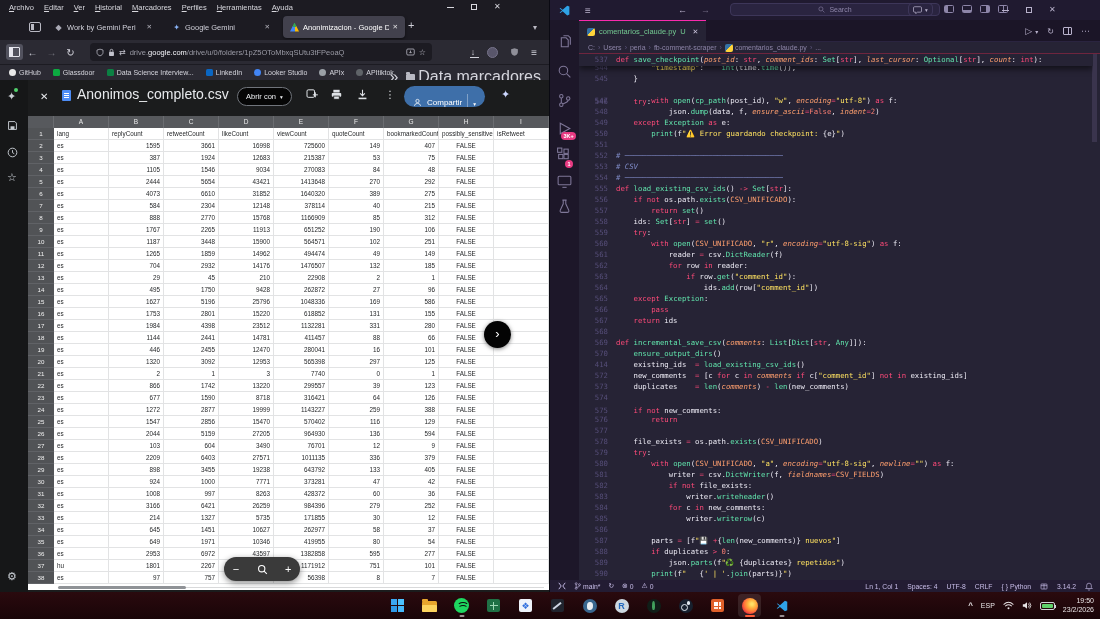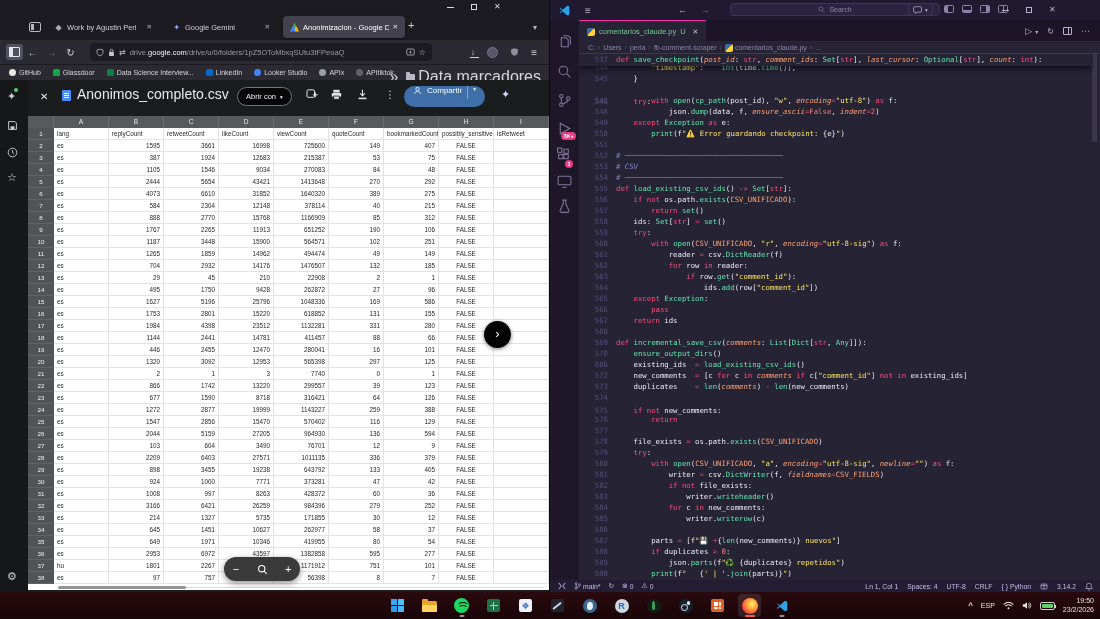--- a/index.html
+++ b/index.html
@@ -55,21 +55,21 @@
 .ff-content{position:absolute;top:80px;left:0;width:549px;height:512px;background:#1b1c1d}
 .drail{position:absolute;left:0;top:0;width:28px;height:512px;background:#161718}
 .railic{position:absolute;left:7px;color:#c8cdd3;font-size:11px}
 .sparkledot{position:absolute;right:-2px;top:-2px;width:4px;height:4px;border-radius:50%;background:#51d06c}
 .dh-close{position:absolute;left:40px;top:11px;color:#e8eaed;font-size:10px}
 .docic{position:absolute;left:62px;top:10px;width:9px;height:11px;background:#4e8df6;border-radius:1px}
 .docic::before{content:"";position:absolute;left:2px;top:3px;width:5px;height:1px;background:#fff;box-shadow:0 2px 0 #fff,0 4px 0 #fff}
 .dh-title{position:absolute;left:77px;top:6px;font-size:14px;color:#e8eaed}
 .openwith{position:absolute;left:237px;top:7px;height:19px;border:1px solid #70747b;border-radius:10px;background:#060606;color:#eef0f3;font-size:7.5px;display:flex;align-items:center;padding:0 8px;gap:4px}
 .hic{position:absolute;top:9px;color:#dfe2e6}
-.share{position:absolute;left:404px;top:6px;height:21px;background:#3e6fa9;border-radius:11px;color:#fff;font-size:8px;display:flex;align-items:flex-start;padding:0 9px;gap:5px}
+.share{position:absolute;left:404px;top:6px;height:21px;background:#3e6fa9;border-radius:11px;color:#fff;font-size:8px;display:flex;align-items:flex-end;padding:0 9px;gap:5px}
 .sharediv{width:1px;height:13px;background:rgba(255,255,255,.35)}
 .gemstar{position:absolute;left:501px;top:8px;color:#cdd7ff;font-size:11px}
 .sheet{position:absolute;left:28px;top:36px;width:521px;height:468px;background:#fff;overflow:hidden}
 .band{display:flex;height:12px;background:#57595d}
 .corner{width:26px;border-right:1px solid #6a6c70;flex:0 0 auto}
 .bandcell{width:55px;flex:0 0 auto;text-align:center;font-size:6.5px;line-height:12px;color:#ececec;border-right:1px solid #6a6c70}
 .srow{display:flex;height:12px}
 .rn{width:26px;flex:0 0 auto;background:#515356;border-bottom:1px solid #606266;color:#f2f2f2;font-size:6.2px;line-height:12px;text-align:center}
 .sc{width:55px;flex:0 0 auto;border-right:1px solid #e2e3e4;border-bottom:1px solid #e2e3e4;font-size:6.3px;line-height:11px;color:#26282a;white-space:nowrap;overflow:hidden}
 .al{padding-left:3px;text-align:left}.ar{text-align:right;padding-right:3px}.ac{text-align:center}
@@ -153,30 +153,40 @@
 .batt::before{content:"";position:absolute;inset:1px;background:#5fd06a;border-radius:1px}
 .batt::after{content:"";position:absolute;right:-2.5px;top:2px;width:1.5px;height:3px;background:#cfd3d6}
 .chev{font-weight:700;font-size:8px}
 </style>
 </head>
 <body>
 
 <div id="desktop">
 
   <section id="firefox">
+    <div class="ff-menubar" id="ff-menu">
+        <span class="mi"><u>A</u>rchivo</span>
+        <span class="mi"><u>E</u>ditar</span>
+        <span class="mi"><u>V</u>er</span>
+        <span class="mi"><u>H</u>istorial</span>
+        <span class="mi"><u>M</u>arcadores</span>
+        <span class="mi"><u>P</u>erfiles</span>
+        <span class="mi"><u>H</u>erramientas</span>
+        <span class="mi"><u>A</u>yuda</span>
+      </div>
     <div class="fwc">
       <span class="wc-min"></span>
       <span class="wc-max"></span>
       <span class="wc-close">✕</span>
     </div>
     <div class="ff-tabstrip" id="ff-tabs">
       <span class="ffview"></span>
     <div class="fftab">
           <span class="fav fav-diamond">◆</span>
-          <span class="ttl">Work by Agustin Peri</span>
+          <span class="ttl">Work by Gemini Peri</span>
           <span class="tclose">✕</span>
         </div>
         <div class="fftab">
           <span class="fav fav-gemini">✦</span>
           <span class="ttl">Google Gemini</span>
           <span class="tclose">✕</span>
         </div>
         <div class="fftab active">
           <span class="fav fav-drive"></span>
           <span class="ttl">Anonimizacion - Google Drive</span>
@@ -923,21 +933,21 @@
           <div class="cl" style="top: 195px;"><span class="ln">561</span><span class="ct"><span class="tk-pl">            reader </span><span class="tk-op">=</span><span class="tk-pl"> csv.</span><span class="tk-fn">DictReader</span><span class="tk-pl">(f)</span></span></div>
           <div class="cl" style="top: 206px;"><span class="ln">562</span><span class="ct"><span class="tk-pl">            </span><span class="tk-kw">for</span><span class="tk-pl"> row </span><span class="tk-kw">in</span><span class="tk-pl"> reader:</span></span></div>
           <div class="cl" style="top: 217px; text-decoration: underline;"><span class="ln">563</span><span class="ct"><span class="tk-pl">                </span><span class="tk-kw">if</span><span class="tk-pl"> row.</span><span class="tk-fn">get</span><span class="tk-pl">(</span><span class="tk-str">"comment_id"</span><span class="tk-pl">):</span></span></div>
           <div class="cl" style="top: 228px;"><span class="ln">564</span><span class="ct"><span class="tk-pl">                    ids.</span><span class="tk-fn">add</span><span class="tk-pl">(row[</span><span class="tk-str">"comment_id"</span><span class="tk-pl">])</span></span></div>
           <div class="cl" style="top: 239px;"><span class="ln">565</span><span class="ct"><span class="tk-pl">    </span><span class="tk-kw">except</span><span class="tk-pl"> </span><span class="tk-fn">Exception</span><span class="tk-pl">:</span></span></div>
           <div class="cl" style="top: 250px;"><span class="ln">566</span><span class="ct"><span class="tk-pl">        </span><span class="tk-kw">pass</span></span></div>
           <div class="cl" style="top: 261px;"><span class="ln">567</span><span class="ct"><span class="tk-pl">    </span><span class="tk-kw">return</span><span class="tk-pl"> ids</span></span></div>
           <div class="cl" style="top: 272px;"><span class="ln">568</span><span class="ct"></span></div>
           <div class="cl" style="top: 283px;"><span class="ln">569</span><span class="ct"><span class="tk-kw">def</span><span class="tk-pl"> </span><span class="tk-fn">incremental_save_csv</span><span class="tk-pl">(</span><span class="tk-par">comments</span><span class="tk-pl">: </span><span class="tk-fn">List</span><span class="tk-pl">[</span><span class="tk-fn">Dict</span><span class="tk-pl">[</span><span class="tk-kw">str</span><span class="tk-pl">, </span><span class="tk-fn">Any</span><span class="tk-pl">]]):</span></span></div>
           <div class="cl" style="top: 294px;"><span class="ln">570</span><span class="ct"><span class="tk-pl">    </span><span class="tk-fn">ensure_output_dirs</span><span class="tk-pl">()</span></span></div>
-          <div class="cl" style="top: 305px;"><span class="ln">886</span><span class="ct"><span class="tk-pl">    existing_ids  </span><span class="tk-op">=</span><span class="tk-pl"> </span><span class="tk-fn">load_existing_csv_ids</span><span class="tk-pl">()</span></span></div>
+          <div class="cl" style="top: 305px;"><span class="ln">414</span><span class="ct"><span class="tk-pl">    existing_ids  </span><span class="tk-op">=</span><span class="tk-pl"> </span><span class="tk-fn">load_existing_csv_ids</span><span class="tk-pl">()</span></span></div>
           <div class="cl" style="top: 316px;"><span class="ln">572</span><span class="ct"><span class="tk-pl">    new_comments  </span><span class="tk-op">=</span><span class="tk-pl"> [c </span><span class="tk-kw">for</span><span class="tk-pl"> c </span><span class="tk-kw">in</span><span class="tk-pl"> </span><span class="tk-par">comments</span><span class="tk-pl"> </span><span class="tk-kw">if</span><span class="tk-pl"> c[</span><span class="tk-str">"comment_id"</span><span class="tk-pl">] </span><span class="tk-kw">not in</span><span class="tk-pl"> existing_ids]</span></span></div>
           <div class="cl" style="top: 327px;"><span class="ln">573</span><span class="ct"><span class="tk-pl">    duplicates    </span><span class="tk-op">=</span><span class="tk-pl"> </span><span class="tk-fn">len</span><span class="tk-pl">(</span><span class="tk-par">comments</span><span class="tk-pl">) </span><span class="tk-op">-</span><span class="tk-pl"> </span><span class="tk-fn">len</span><span class="tk-pl">(new_comments)</span></span></div>
           <div class="cl" style="top: 338px;"><span class="ln">574</span><span class="ct"></span></div>
           <div class="cl" style="top: 351px; text-decoration: underline;"><span class="ln">575</span><span class="ct"><span class="tk-pl">    </span><span class="tk-kw">if not</span><span class="tk-pl"> new_comments:</span></span></div>
           <div class="cl" style="top: 360px;"><span class="ln">576</span><span class="ct"><span class="tk-pl">        </span><span class="tk-kw">return</span></span></div>
           <div class="cl" style="top: 371px;"><span class="ln">577</span><span class="ct"></span></div>
           <div class="cl" style="top: 382px;"><span class="ln">578</span><span class="ct"><span class="tk-pl">    file_exists </span><span class="tk-op">=</span><span class="tk-pl"> os.path.</span><span class="tk-fn">exists</span><span class="tk-pl">(</span><span class="tk-con">CSV_UNIFICADO</span><span class="tk-pl">)</span></span></div>
           <div class="cl" style="top: 393px;"><span class="ln">579</span><span class="ct"><span class="tk-pl">    </span><span class="tk-kw">try</span><span class="tk-pl">:</span></span></div>
           <div class="cl" style="top: 404px;"><span class="ln">580</span><span class="ct"><span class="tk-pl">        </span><span class="tk-kw">with</span><span class="tk-pl"> </span><span class="tk-fn">open</span><span class="tk-pl">(</span><span class="tk-con">CSV_UNIFICADO</span><span class="tk-pl">, </span><span class="tk-str">"a"</span><span class="tk-pl">, </span><span class="tk-par">encoding</span><span class="tk-op">=</span><span class="tk-str">"utf-8-sig"</span><span class="tk-pl">, </span><span class="tk-par">newline</span><span class="tk-op">=</span><span class="tk-str">""</span><span class="tk-pl">) </span><span class="tk-kw">as</span><span class="tk-pl"> f:</span></span></div>
           <div class="cl" style="top: 415px;"><span class="ln">581</span><span class="ct"><span class="tk-pl">            writer </span><span class="tk-op">=</span><span class="tk-pl"> csv.</span><span class="tk-fn">DictWriter</span><span class="tk-pl">(f, </span><span class="tk-par">fieldnames</span><span class="tk-op">=</span><span class="tk-con">CSV_FIELDS</span><span class="tk-pl">)</span></span></div>

